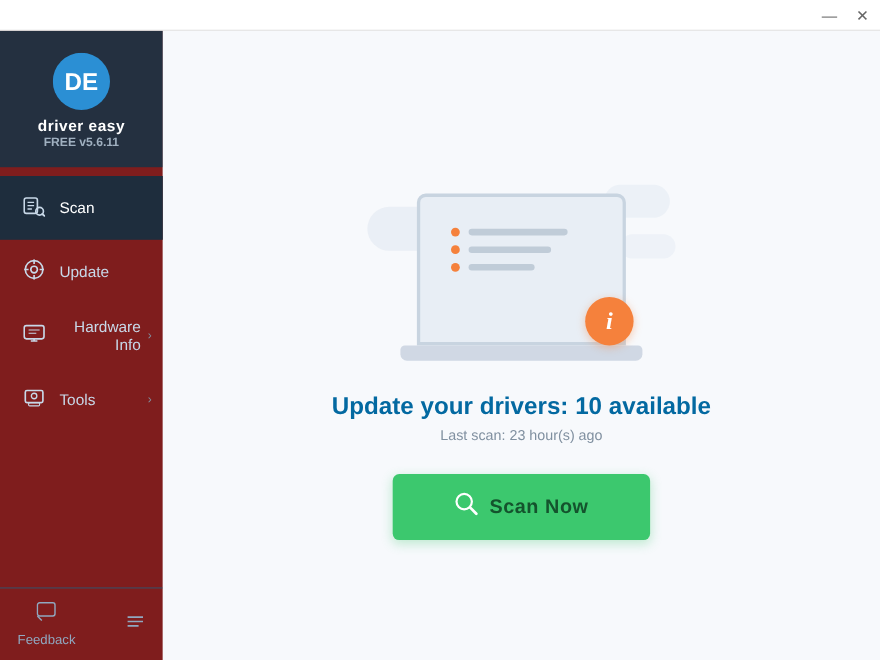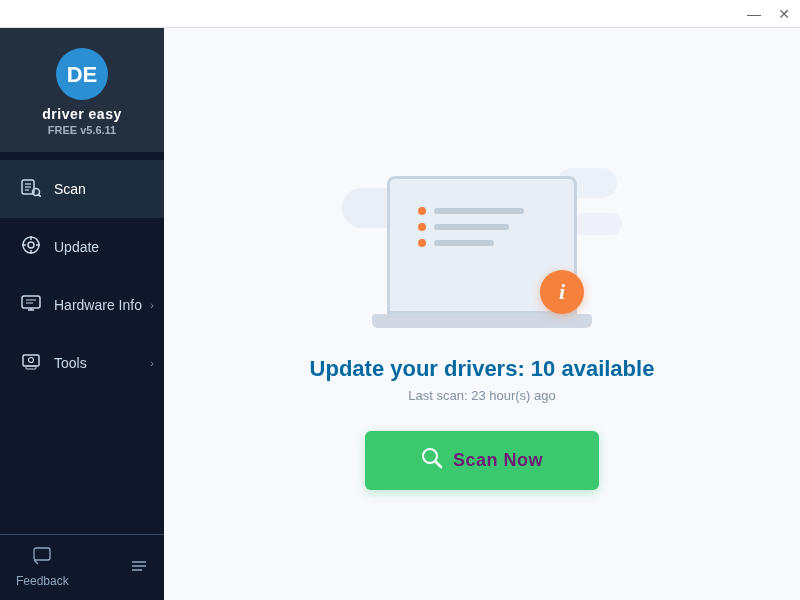--- a/index.html
+++ b/index.html
@@ -37,22 +37,22 @@
 
     
     .app {
       display: flex;
       flex: 1;
       overflow: hidden;
     }
 
     
     .sidebar {
-      width: 164px;
-      background: #0f172a;
+      width: 148px;
+      background: #7f1d1d;
       display: flex;
       flex-direction: column;
       flex-shrink: 0;
     }
 
     .sidebar-logo {
       display: flex;
       flex-direction: column;
       align-items: center;
       padding: 20px 0 16px;
@@ -310,21 +310,21 @@
       text-align: center;
       margin-bottom: 28px;
     }
 
     .scan-now-btn {
       display: flex;
       align-items: center;
       justify-content: center;
       gap: 10px;
       background: #3cc86e;
-      color: #701a75;
+      color: #14532d;
       font-size: 18px;
       font-weight: 700;
       border: none;
       border-radius: 6px;
       padding: 16px 56px;
       cursor: pointer;
       letter-spacing: 0.5px;
       box-shadow: 0 3px 10px rgba(60,200,110,0.3);
       transition: background 0.15s;
     }

